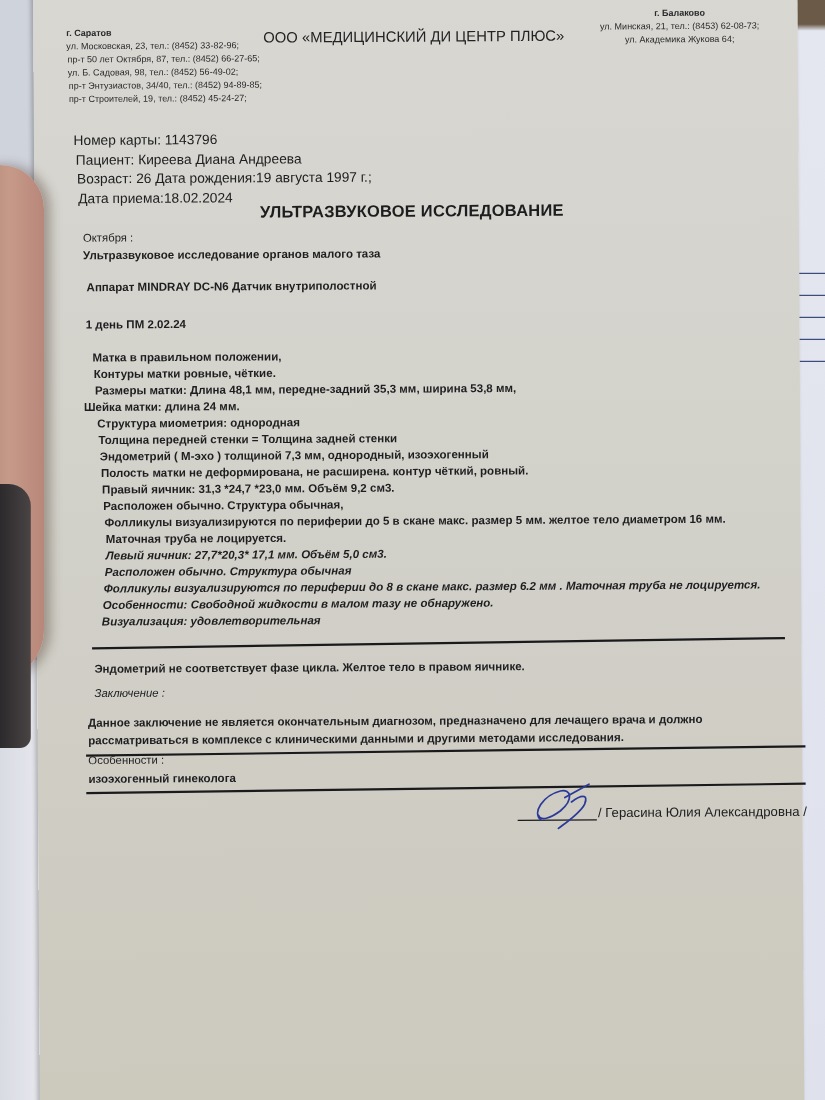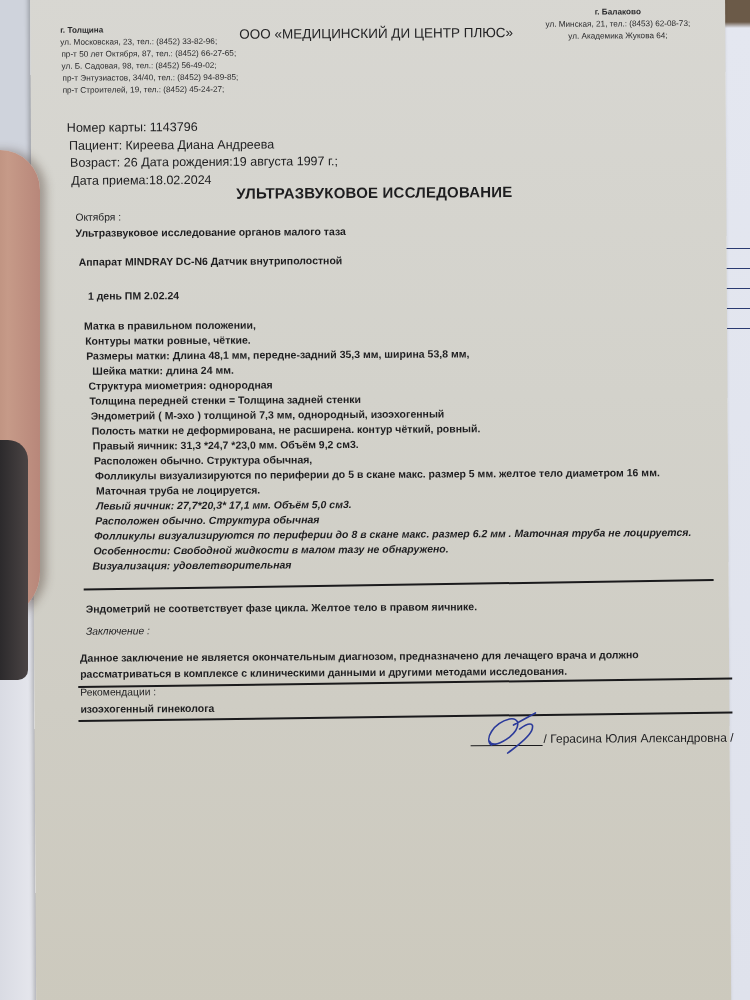--- a/index.html
+++ b/index.html
@@ -55,21 +55,21 @@
   <div class="rule" style="top:268px"></div>
   <div class="rule" style="top:288px"></div>
   <div class="rule" style="top:308px"></div>
   <div class="rule" style="top:328px"></div>
 </div>
 <div class="bg-left-bottom"></div>
 
 <div class="paper">
 
   <div class="txt small" style="left:30px; top:35px;">
-    <div><b>г. Толщина</b></div>
+    <div><b>г. Саратов</b></div>
     <div>ул. Московская, 23, тел.: (8452) 33-82-96;</div>
     <div style="padding-left:1px">пр-т 50 лет Октября, 87, тел.: (8452) 66-27-65;</div>
     <div style="padding-left:1px">ул. Б. Садовая, 98, тел.: (8452) 56-49-02;</div>
     <div style="padding-left:2px">пр-т Энтузиастов, 34/40, тел.: (8452) 94-89-85;</div>
     <div style="padding-left:2px">пр-т Строителей, 19, тел.: (8452) 45-24-27;</div>
   </div>
 
   <div class="txt org" style="left:209px; top:38px;">ООО «МЕДИЦИНСКИЙ ДИ ЦЕНТР ПЛЮС»</div>
 
   <div class="txt small" style="right:35px; top:20px; text-align:center;margin-left:16px;">
@@ -83,26 +83,26 @@
     <div style="padding-left:2px">Пациент: Киреева Диана Андреева</div>
     <div style="padding-left:3px">Возраст: 26 Дата рождения:19 августа 1997 г.;</div>
     <div style="padding-left:4px">Дата приема:18.02.2024</div>
   </div>
 
   <div class="txt title" style="left:205px; top:196px;">УЛЬТРАЗВУКОВОЕ ИССЛЕДОВАНИЕ</div>
 
   <div class="txt label" style="left:44px; top:222px;">Октября :</div>
   <div class="txt body" style="left:44px; top:237px;">Ультразвуковое исследование органов малого таза</div>
   <div class="txt body" style="left:47px; top:266px;">Аппарат MINDRAY DC-N6 Датчик внутриполостной</div>
-  <div class="txt body" style="left:56px; top:300px;">1 день ПМ 2.02.24</div>
+  <div class="txt body" style="left:46px; top:300px;">1 день ПМ 2.02.24</div>
 
   <div class="txt body" style="left:52px; top:330px;">Матка в правильном положении,</div>
   <div class="txt body" style="left:53px; top:345px;">Контуры матки ровные, чёткие.</div>
   <div class="txt body" style="left:54px; top:360px;">Размеры матки: Длина 48,1 мм, передне-задний 35,3 мм, ширина 53,8 мм,</div>
-  <div class="txt body" style="left:60px; top:375px;">Шейка матки: длина 24 мм.</div>
+  <div class="txt body" style="left:44px; top:375px;">Шейка матки: длина 24 мм.</div>
   <div class="txt body" style="left:56px; top:390px;">Структура миометрия: однородная</div>
   <div class="txt body" style="left:57px; top:405px;">Толщина передней стенки = Толщина задней стенки</div>
   <div class="txt body" style="left:58px; top:420px;">Эндометрий ( М-эхо ) толщиной 7,3 мм, однородный, изоэхогенный</div>
   <div class="txt body" style="left:59px; top:435px;">Полость матки не деформирована, не расширена. контур чёткий, ровный.</div>
   <div class="txt body" style="left:60px; top:450px;">Правый яичник: 31,3 *24,7 *23,0 мм. Объём 9,2 см3.</div>
   <div class="txt body" style="left:61px; top:465px;">Расположен обычно. Структура обычная,</div>
   <div class="txt body" style="left:62px; top:480px;">Фолликулы визуализируются по периферии до 5 в скане макс. размер 5 мм. желтое тело диаметром 16 мм.</div>
   <div class="txt body" style="left:63px; top:495px;">Маточная труба не лоцируется.</div>
   <div class="txt body italic" style="left:63px; top:510px;">Левый яичник: 27,7*20,3* 17,1 мм. Объём 5,0 см3.</div>
   <div class="txt body italic" style="left:62px; top:525px;">Расположен обычно. Структура обычная</div>
@@ -112,21 +112,21 @@
 
   <div class="rule-line" style="left:50px; top:596px; width:630px; transform:rotate(-0.5deg);"></div>
 
   <div class="txt label italic" style="left:52px; top:636px;">Заключение :</div>
   <div class="txt body" style="left:52px; top:613px;">Эндометрий не соответствует фазе цикла. Желтое тело в правом яичнике.</div>
 
   <div class="txt body" style="left:46px; top:662px;">Данное заключение не является окончательным диагнозом, предназначено для лечащего врача и должно</div>
   <div class="txt body" style="left:46px; top:678px;">рассматриваться в комплексе с клиническими данными и другими методами исследования.</div>
   <div class="rule-line" style="left:44px; top:694px; width:654px; transform:rotate(-0.4deg);"></div>
 
-  <div class="txt label" style="left:46px; top:697px;">Рекомендации :</div>
+  <div class="txt label" style="left:46px; top:697px;">Особенности :</div>
   <div class="txt body" style="left:46px; top:713px;">изоэхогенный гинеколога</div>
   <div class="rule-line" style="left:44px; top:728px; width:654px; transform:rotate(-0.4deg);"></div>
 
   <div class="sign-line" style="left:436px; top:758px; width:72px;"></div>
   <svg style="position:absolute; left:445px; top:722px;" width="80" height="46" viewBox="0 0 80 46">
     <path d="M12 36 C 4 30, 14 14, 30 10 C 40 8, 42 18, 30 28 C 22 34, 12 38, 10 32 M 34 16 L 56 4 M 40 20 C 48 14, 56 12, 52 22 C 48 30, 36 38, 28 44" fill="none" stroke="#2b3a9a" stroke-width="1.6" stroke-linecap="round"></path>
   </svg>
   <div class="txt" style="left:509px; top:745px; font-size:12px; color:#202022;">/ Герасина Юлия Александровна /</div>
 </div>
 

